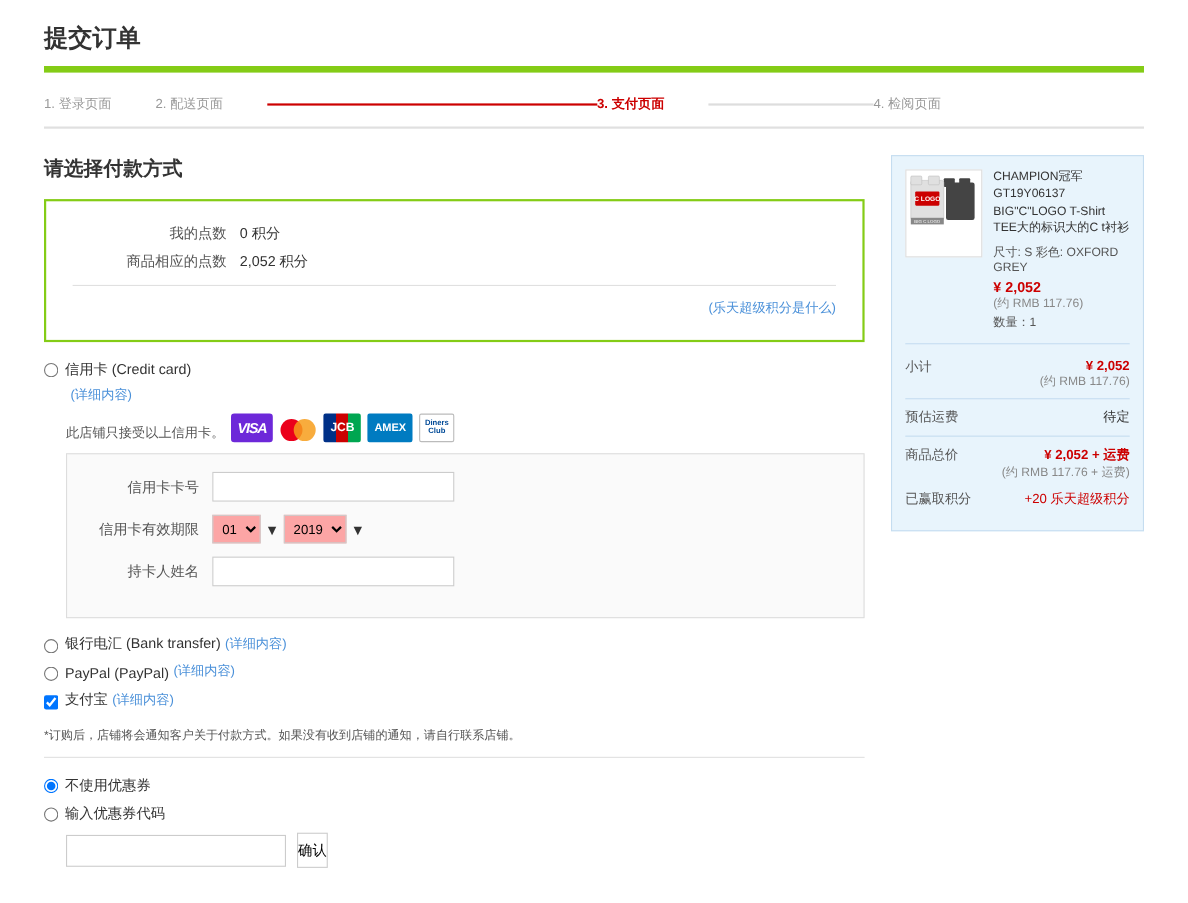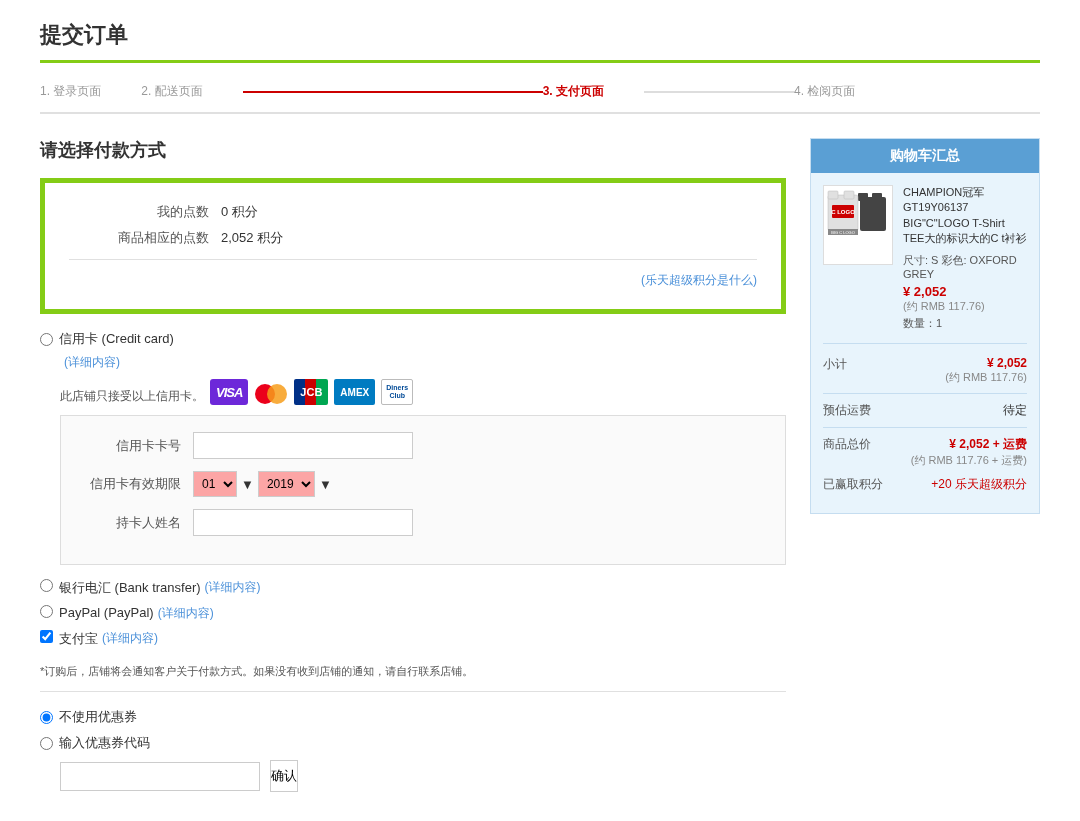--- a/index.html
+++ b/index.html
@@ -1,33 +1,33 @@
 <!DOCTYPE html>
 <html><head>
   <meta charset="utf-8">
   <style>
     * { box-sizing: border-box; margin: 0; padding: 0; }
     body { font-family: "Microsoft YaHei", "SimHei", sans-serif; font-size: 13px; color: #333; background: #f5f5f5; }
 
     .page-wrapper { max-width: 1080px; margin: 0 auto; background: #fff; padding: 20px 40px 40px; min-height: 821px; }
 
-    .page-title { font-size: 22px; font-weight: bold; color: #333; margin-bottom: 20px; padding-bottom: 10px; border-bottom: 3px solid #84cc16; }
+    .page-title { font-size: 22px; font-weight: bold; color: #333; margin-bottom: 20px; padding-bottom: 10px; border-bottom: 6px solid #84cc16; }
 
     .progress-bar { display: flex; align-items: center; margin-bottom: 24px; border-bottom: 2px solid #e0e0e0; padding-bottom: 12px; }
     .progress-step { font-size: 12px; color: #999; margin-right: 40px; }
     .progress-step.active { color: #cc0000; font-weight: bold; }
 
     .main-content { display: flex; gap: 24px; }
     .left-panel { flex: 1; }
     .right-panel { width: 230px; }
 
     .section-title { font-size: 18px; font-weight: bold; color: #333; margin-bottom: 16px; }
 
     
-    .points-box { border: 5px solid #84cc16; padding: 20px 24px; margin-bottom: 16px; }
+    .points-box { border: 2px solid #84cc16; padding: 20px 24px; margin-bottom: 16px; }
     .points-row { display: flex; align-items: center; margin-bottom: 8px; }
     .points-label { width: 140px; text-align: right; color: #555; font-size: 13px; }
     .points-value { margin-left: 12px; font-size: 13px; color: #333; }
     .points-link { text-align: right; margin-top: 8px; }
     .points-link a { color: #4a90d9; font-size: 12px; text-decoration: none; }
     .points-divider { border: none; border-top: 1px solid #e0e0e0; margin: 12px 0; }
 
     
     .payment-option { display: flex; align-items: center; margin-bottom: 6px; }
     .payment-option input[type="radio"] { margin-right: 6px; }
@@ -63,21 +63,21 @@
     .cart-item-price-rmb { font-size: 11px; color: #888; }
     .cart-item-qty { font-size: 11px; color: #555; margin-top: 2px; }
 
     .summary-row { display: flex; justify-content: space-between; align-items: flex-start; margin-bottom: 8px; font-size: 12px; }
     .summary-row-label { color: #555; }
     .summary-row-value { text-align: right; color: #333; }
     .summary-row-value .red { color: #cc0000; font-weight: bold; }
     .summary-row-value .sub { font-size: 11px; color: #888; display: block; }
     .summary-divider { border: none; border-top: 1px solid #c5ddf0; margin: 8px 0; }
     .summary-points { color: #cc0000; font-size: 12px; text-align: right; }
-    .bank-transfer-option { display: flex; align-items: flex-start; margin-bottom: 8px; }
+    .bank-transfer-option { display: flex; align-items: flex-end; margin-bottom: 8px; }
     .bank-transfer-option input { margin-right: 6px; }
 
     .notice-text { font-size: 11px; color: #555; margin: 16px 0; padding-bottom: 12px; border-bottom: 1px solid #e0e0e0; }
 
     .coupon-section { margin-top: 16px; }
     .coupon-title { font-size: 18px; font-weight: bold; color: #333; margin-bottom: 14px; }
     .coupon-option { display: flex; align-items: center; margin-bottom: 8px; }
     .coupon-option input { margin-right: 6px; }
     .coupon-input-row { display: flex; align-items: center; gap: 10px; margin-left: 20px; margin-top: 6px; margin-bottom: 16px; }
     .coupon-input { border: 1px solid #ccc; padding: 6px 10px; width: 200px; font-size: 13px; }
@@ -217,21 +217,20 @@
         <div class="coupon-input-row">
           <input type="text" class="coupon-input" style="">
           <button class="coupon-confirm-btn">确认</button>
         </div>
       </div>
 
     </div>
 
     <div class="right-panel">
       <div class="cart-summary">
-        <div class="cart-summary-title">购物车汇总</div>
         <div class="cart-summary-body">
 
           <div class="cart-item">
             <div class="cart-item-img">
 
               <svg width="70" height="80">
 
                 <rect x="36" y="12" width="26" height="34" rx="2" fill="#444"></rect>
                 <rect x="34" y="8" width="10" height="8" rx="1" fill="#444"></rect>
                 <rect x="48" y="8" width="10" height="8" rx="1" fill="#444"></rect>

